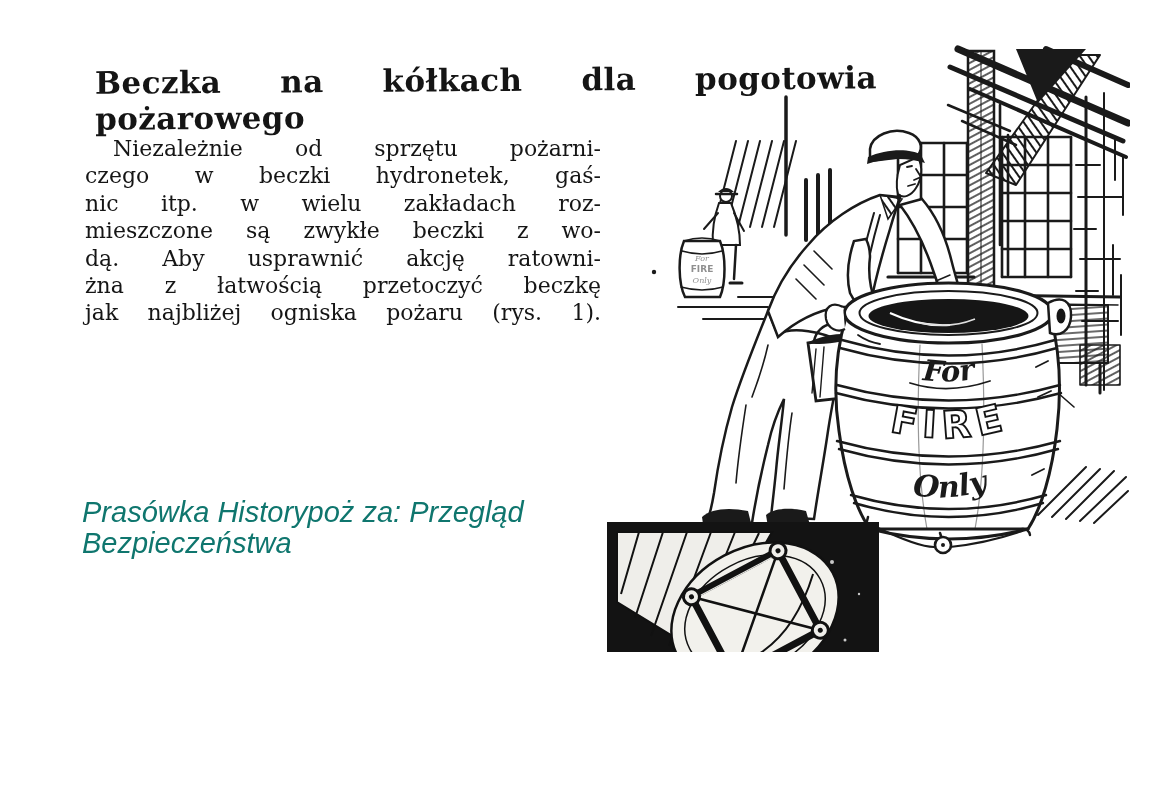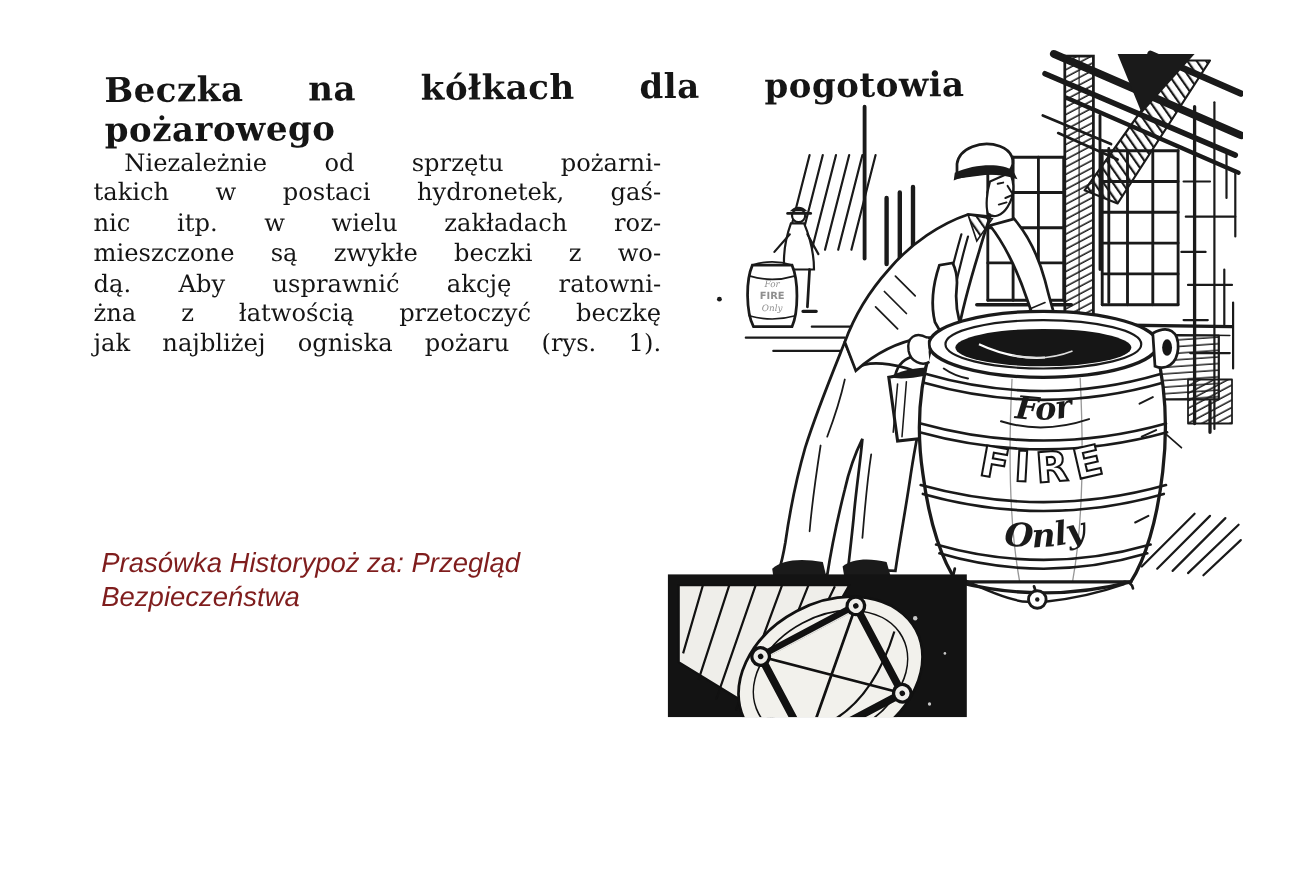--- a/index.html
+++ b/index.html
@@ -15,43 +15,43 @@
   }
   .body-col{
     position:absolute; left:85px; top:135px; width:516px;
     font-size:22px; line-height:27.4px;
   }
   .bline{
     margin:0; text-align:justify; text-align-last:justify; text-justify:inter-word;
   }
   .bline.indent{ padding-left:28px; }
   .attribution{
-    position:absolute; left:92px; top:497px; width:500px;
+    position:absolute; left:82px; top:497px; width:500px;
     font-family:"Liberation Sans", sans-serif; font-style:italic;
-    font-size:25px; line-height:31px; color:#7f1d1d;
+    font-size:29px; line-height:31px; color:#0f766e;
   }
   .illustration{ position:absolute; left:618px; top:45px; width:512px; height:510px; z-index:1; }
   .inset{ position:absolute; left:607px; top:522px; width:272px; height:171px; z-index:2; }
   .inset svg{ display:block; }
   .fig-caption{
     position:absolute; left:836px; top:716px;
     font-size:24px; font-weight:bold; word-spacing:13px; letter-spacing:1px;
   }
   svg .ink{ stroke:#1a1a1a; fill:none; stroke-linecap:round; stroke-linejoin:round; }
 </style>
 </head>
 <body>
 
 <div class="page">
 
   <h1 class="headline">Beczka na kółkach dla pogotowia pożarowego</h1>
 
   <div class="body-col">
     <p class="bline indent">Niezależnie od sprzętu pożarni-</p>
-    <p class="bline">takich w postaci hydronetek, gaś-</p>
+    <p class="bline">czego w beczki hydronetek, gaś-</p>
     <p class="bline">nic itp. w wielu zakładach roz-</p>
     <p class="bline">mieszczone są zwykłe beczki z wo-</p>
     <p class="bline">dą. Aby usprawnić akcję ratowni-</p>
     <p class="bline">żna z łatwością przetoczyć beczkę</p>
     <p class="bline">jak najbliżej ogniska pożaru (rys. 1).</p>
   </div>
 
   <div class="attribution">
     <div>Prasówka Historypoż za: Przegląd Bezpieczeństwa</div>
   </div>

